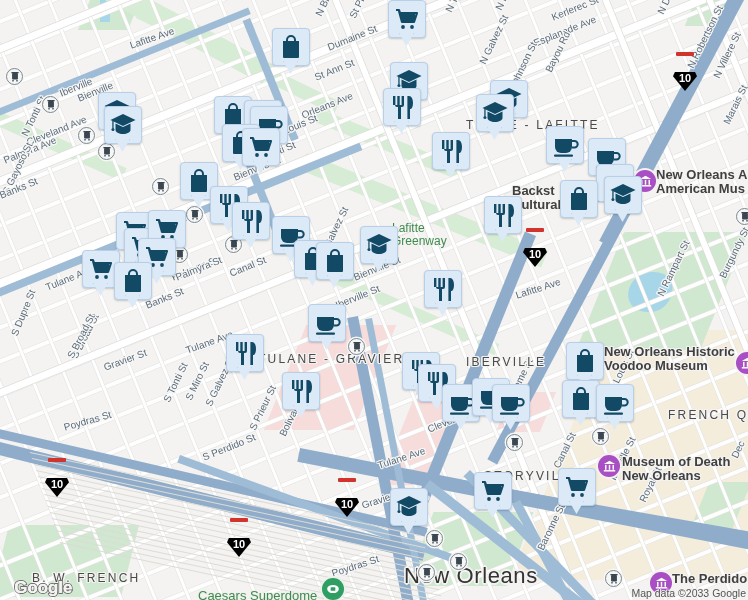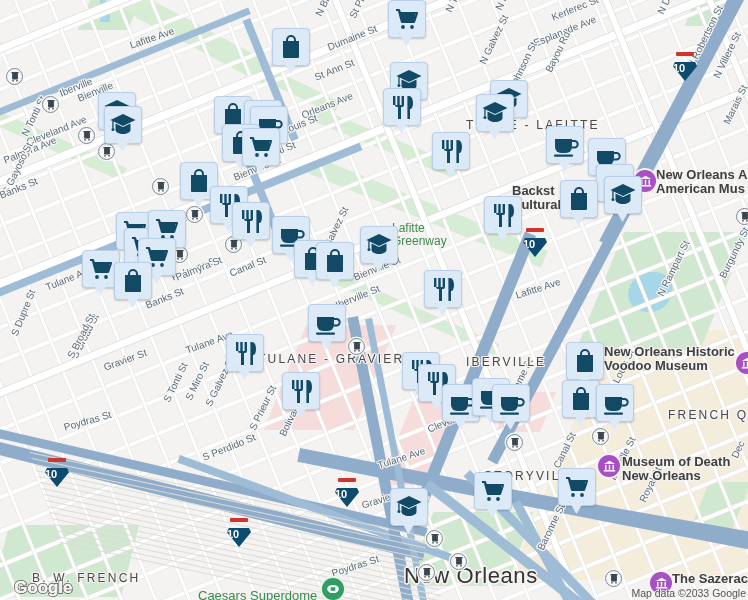--- a/index.html
+++ b/index.html
@@ -74,23 +74,23 @@
         box-shadow:0 0 0 2px #f4f3f1;cursor:pointer;}
   .museum svg{width:13px;height:13px;fill:#fff;}
   .dome-dot{position:absolute;width:22px;height:22px;border-radius:50%;
         background:#2e9e62;display:flex;align-items:center;justify-content:center;
         box-shadow:0 0 0 2px #eef0ec;cursor:pointer;}
   .dome-dot svg{width:14px;height:14px;fill:#fff;}
 
   
   .shield{position:absolute;width:26px;height:24px;cursor:pointer;}
   .shield .top{position:absolute;left:4px;top:0;width:18px;height:4px;background:#d0342c;border-radius:1px;}
-  .shield .bot{position:absolute;left:1px;top:10px;width:24px;height:19px;background:#0c4a6e;
+  .shield .bot{position:absolute;left:1px;top:20px;width:24px;height:19px;background:#000000;
        clip-path:polygon(8% 0,92% 0,100% 22%,50% 100%,0 22%);
-       display:flex;align-items:flex-start;}
+       display:flex;align-items:flex-start;justify-content:center;}
   .shield .num{color:#fff;font-size:11px;font-weight:700;line-height:13px;font-family:"Liberation Sans",sans-serif;}
 
   
   #glogo{position:absolute;left:6px;bottom:2px;height:22px;}
   #attrib{position:absolute;right:2px;bottom:1px;font-size:10.5px;color:#555;
        text-shadow:-1.2px 0 #f4f3f1,1.2px 0 #f4f3f1,0 -1.2px #f4f3f1,0 1.2px #f4f3f1;}
 </style>
 </head>
 <body>
 
@@ -304,21 +304,21 @@
       <div class="lbl hood" style="left:484px;top:469px;">STORYVILLE</div>
       <div class="lbl hood" style="left:668px;top:408px;">FRENCH QUARTER</div>
       <div class="lbl hood" style="left:258px;top:352px;">TULANE - GRAVIER</div>
       <div class="lbl hood" style="left:32px;top:571px;">B. W. FRENCH</div>
     </div>
   <div id="poi-labels">
       <div class="lbl poi-lbl" style="left:512px;top:184px;text-align:left;">Backst<br>Cultural Mus</div>
       <div class="lbl poi-lbl" style="left:656px;top:168px;text-align:left;">New Orleans A<br>American Mus</div>
       <div class="lbl poi-lbl" style="left:604px;top:345px;text-align:left;">New Orleans Historic<br>Voodoo Museum</div>
       <div class="lbl poi-lbl" style="left:622px;top:455px;text-align:left;">Museum of Death<br>New Orleans</div>
-      <div class="lbl poi-lbl" style="left:672px;top:572px;text-align:left;">The Sazerac</div>
+      <div class="lbl poi-lbl" style="left:672px;top:572px;text-align:left;">The Perdido</div>
     </div>
   <div id="green-labels">
       <div class="lbl green-lbl" style="left:392px;top:222px;">Lafitte<br>Greenway</div>
       <div class="lbl dome-lbl" style="left:198px;top:588px;">Caesars Superdome</div>
     </div>
 
   <div class="lbl city" style="left:404px;top:563px;">New Orleans</div>
 
   <div class="dome-dot" style="left:322px;top:578px;">
     <svg viewBox="0 0 24 24">

